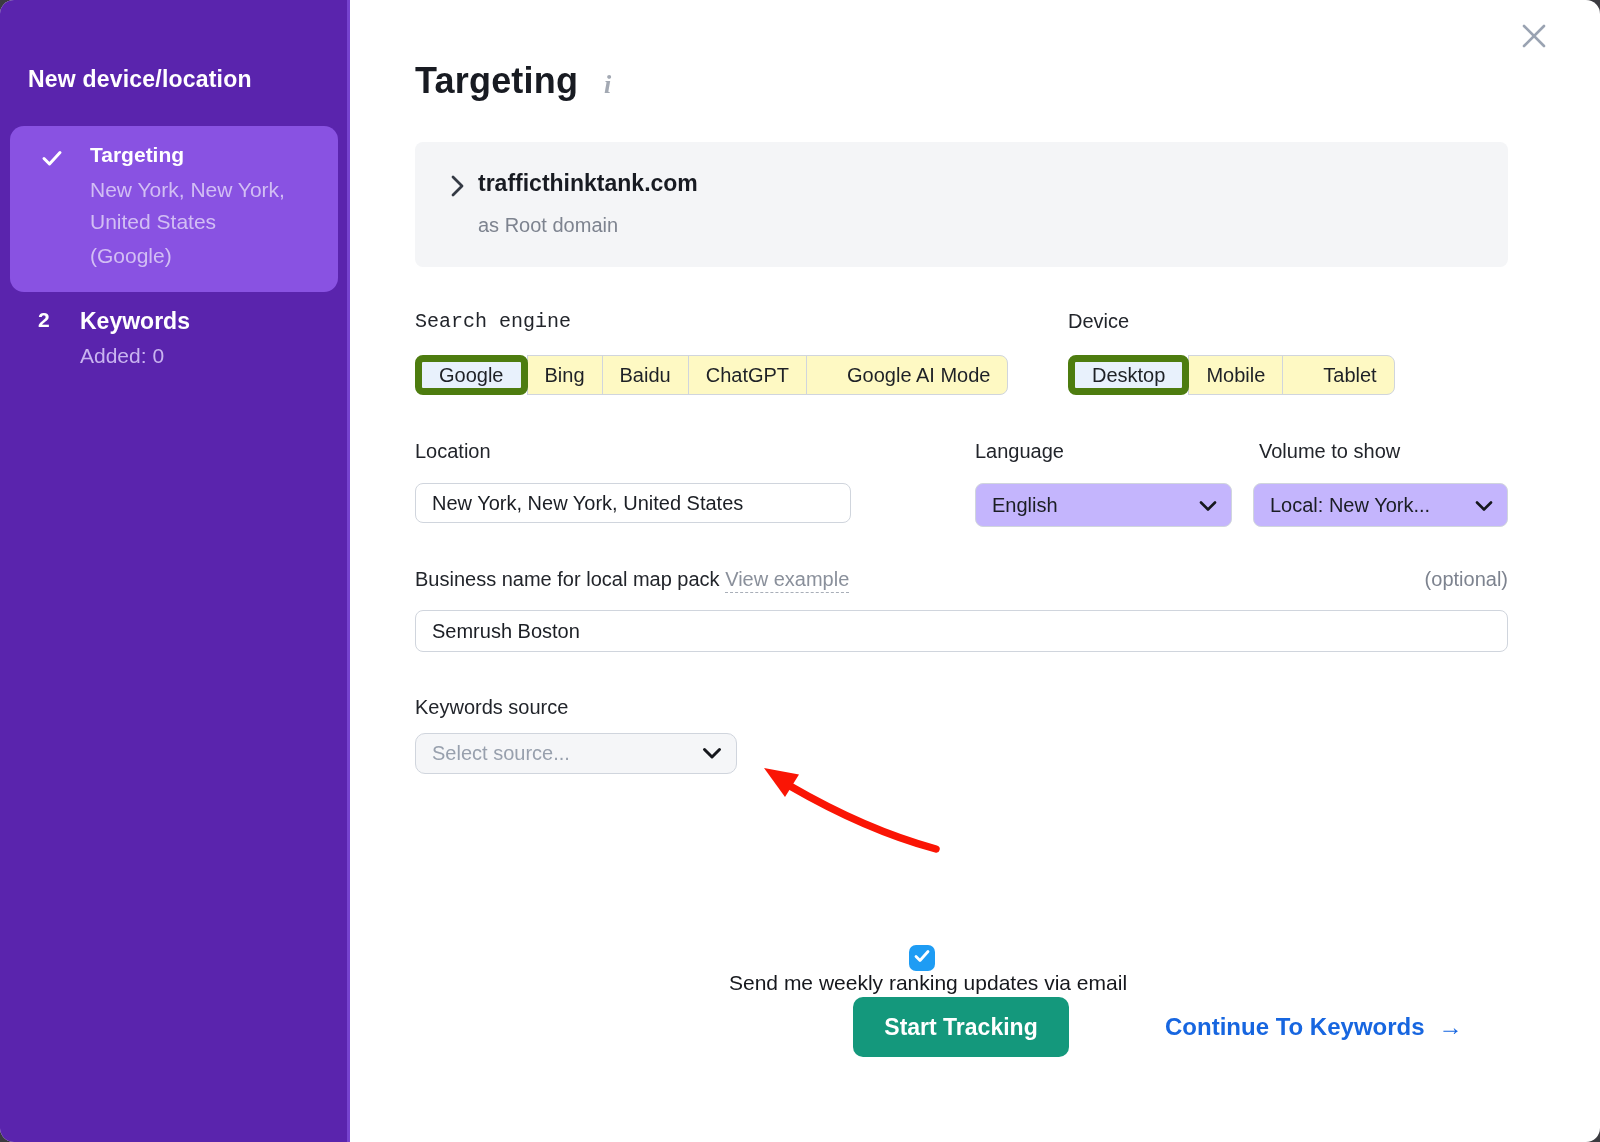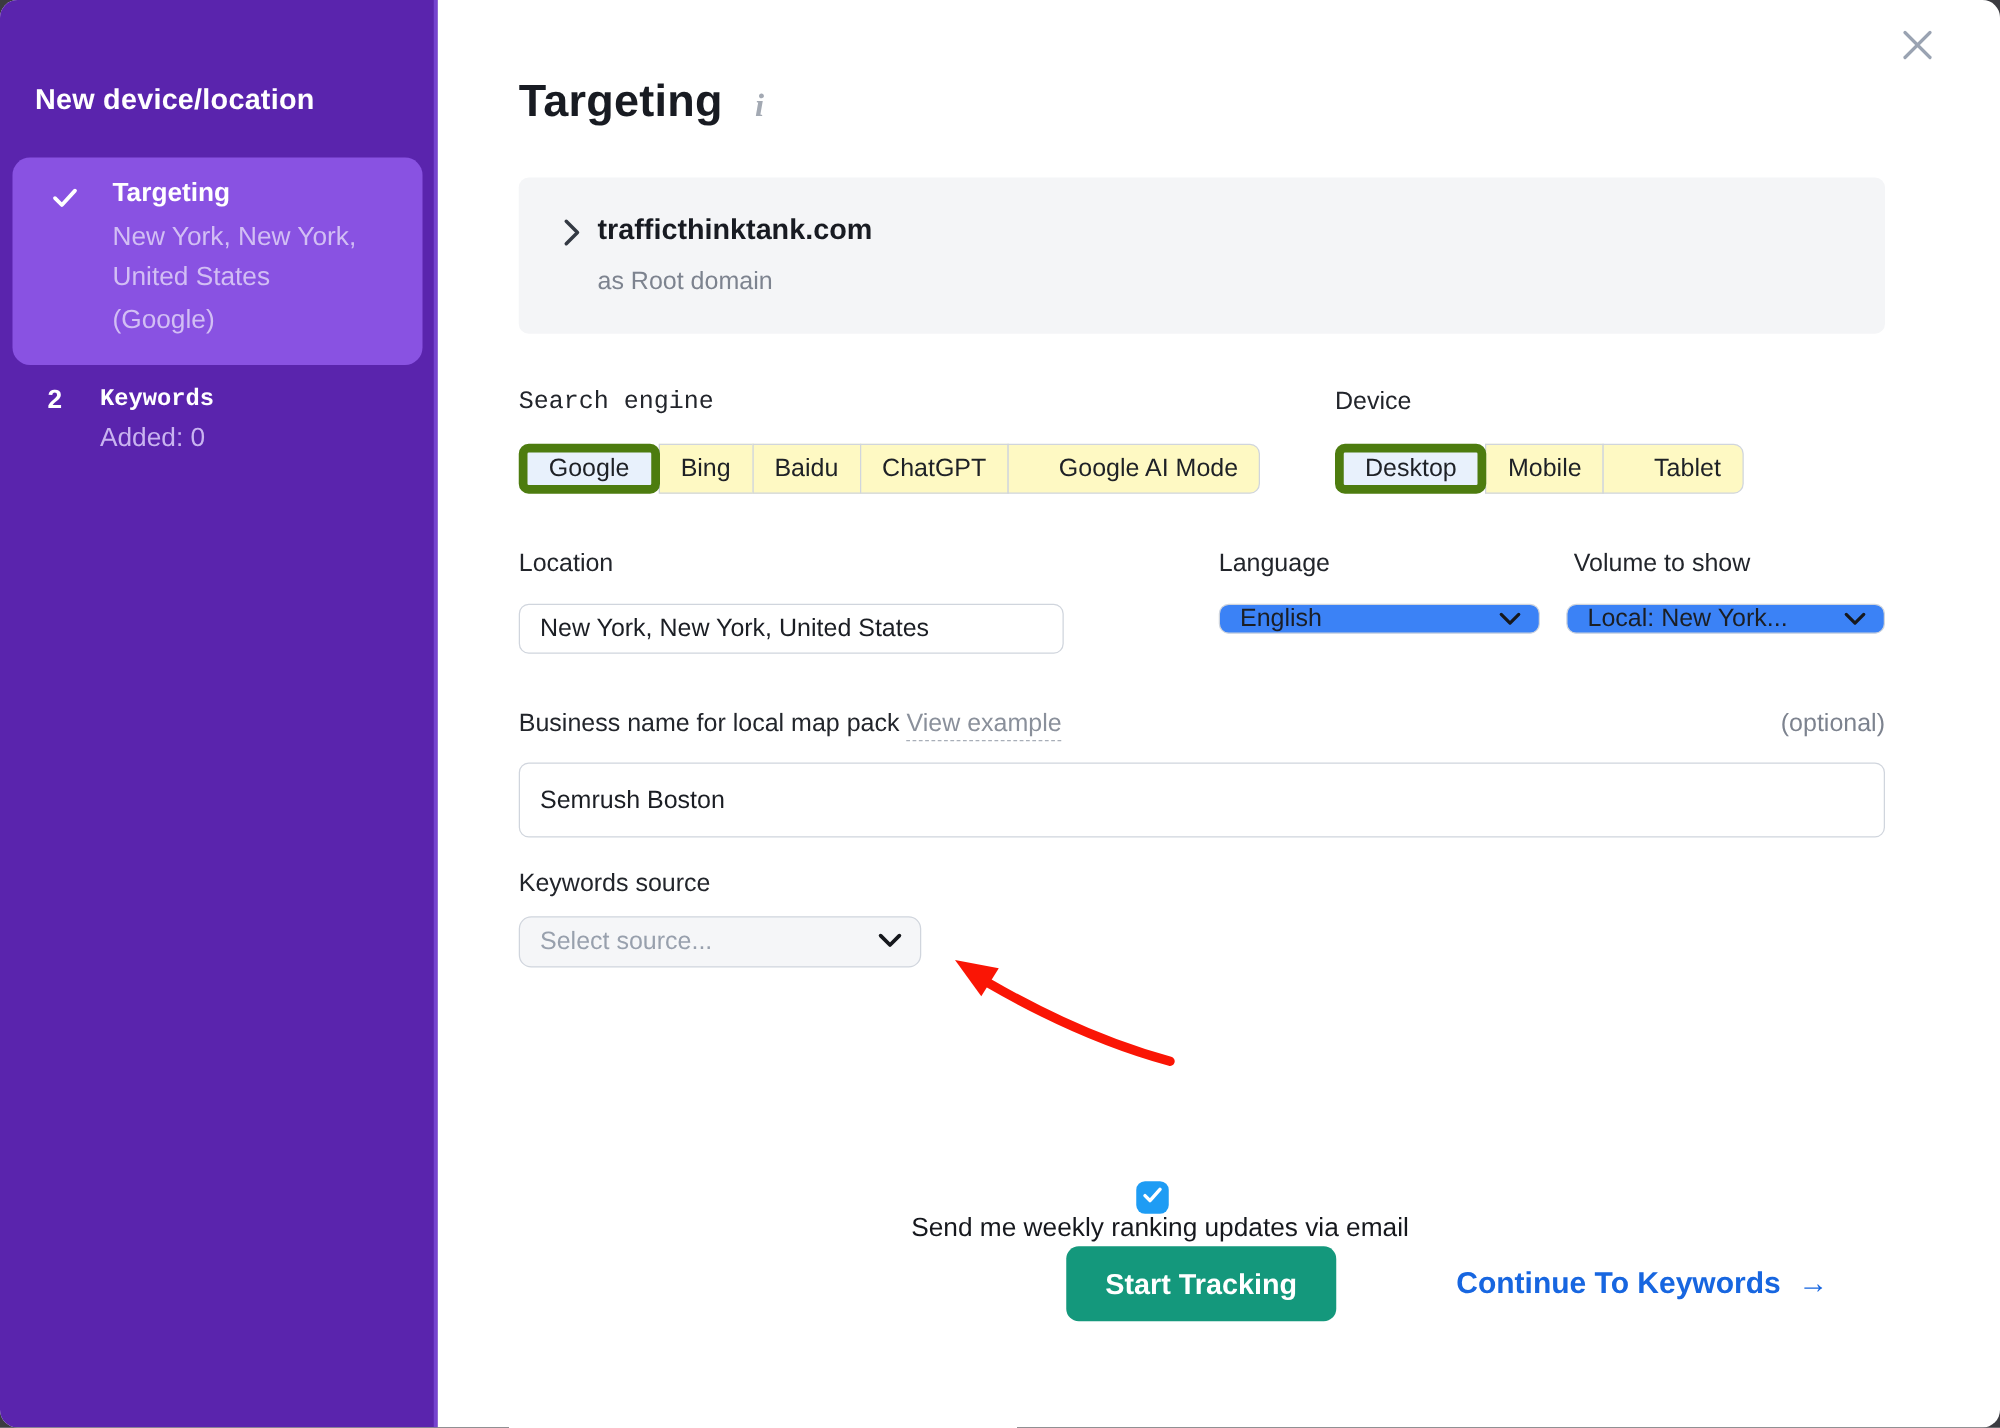--- a/index.html
+++ b/index.html
@@ -26,21 +26,21 @@
   }
   .step-icon-col { width: 58px; flex: none; padding-top: 3px; padding-left: 8px; }
   .step-body { flex: 1; }
   .step-label { color: #ffffff; font-size: 21px; font-weight: 700; }
   .step-sub { color: #d2bef4; font-size: 21px; line-height: 32px; margin-top: 7px; }
   .step-sub-extra { color: #d2bef4; font-size: 21px; margin-top: 6px; }
   .step2 {
     position: absolute; left: 22px; top: 308px; width: 316px; display: flex; cursor: pointer;
   }
   .step2 .step-icon-col { padding-left: 16px; padding-top: 0; color: #ffffff; font-size: 21px; font-weight: 700; }
-  .step2 .step-label { font-size: 19px; font-family: Liberation Mono, monospace; }
+  .step2 .step-label { font-size: 23px; }
   .step2 .step-sub { color: #c9b4f0; margin-top: 9px; line-height: 24px; }
 
   
   .close-btn {
     position: absolute; left: 1516px; top: 20px; width: 36px; height: 36px;
     cursor: pointer; display: flex; align-items: center; justify-content: center;
   }
   .page-title {
     position: absolute; left: 415px; top: 60px; font-size: 36px; font-weight: 700;
     color: #181b22; letter-spacing: .2px;
@@ -73,22 +73,22 @@
   .seg-btn.selected {
     background: #e8f1fc; border: 7px solid #4d7c0f; border-radius: 8px; z-index: 2;
   }
 
   .text-input {
     position: absolute; height: 40px; border: 1px solid #d0d5dd; border-radius: 8px;
     background: #ffffff; font-size: 20px; color: #1b1e24; padding: 0 16px;
     font-family: "Liberation Sans", "DejaVu Sans", sans-serif; outline: none;
   }
   .select-box {
-    position: absolute; height: 24px; border: 1px solid #d0d5dd; border-radius: 8px;
-    background: #3b82f6; display: flex; align-items: center; justify-content: space-between;
+    position: absolute; height: 44px; border: 1px solid #d0d5dd; border-radius: 8px;
+    background: #c4b5fd; display: flex; align-items: center; justify-content: space-between;
     padding: 0 14px 0 16px; font-size: 20px; color: #1b1e24; cursor: pointer;
   }
   .select-box.grayfill { background: #f5f6f8; border-radius: 10px; height: 41px; }
   .select-placeholder { color: #98a0ad; }
 
   .biz-label-row { position: absolute; left: 415px; top: 568px; width: 1093px; font-size: 20px; color: #22252b; }
   .view-example {
     color: #8a909b; border-bottom: 1.5px dashed #a8aeb8; cursor: pointer; padding-bottom: 2px;
   }
   .optional-tag { position: absolute; right: 0; top: 0; color: #7d838f; }
@@ -206,21 +206,21 @@
         </svg>
     </span>
   </div>
 
   <div class="biz-label-row">
     <span>Business name for local map pack</span>
     <span> </span>
     <span class="view-example">View example</span>
     <span class="optional-tag">(optional)</span>
   </div>
-  <input class="text-input" style="left: 415px; top: 610px; width: 1093px; height: 60px;" value="Semrush Boston">
+  <input class="text-input" style="left: 415px; top: 610px; width: 1093px; height: 42px;" value="Semrush Boston">
 
   <div class="field-label" style="left:415px; top:696px;">Keywords source</div>
   <div class="select-box grayfill" style="left:415px; top:733px; width:322px;">
     <span class="select-placeholder">Select source...</span>
     <span>
       <svg width="20" height="13" viewBox="0 0 20 13">
           <polyline points="2.5,2.5 10,10 17.5,2.5" stroke="#16181d" stroke-width="3" fill="none" stroke-linecap="round" stroke-linejoin="round"></polyline>
         </svg>
     </span>
   </div>

